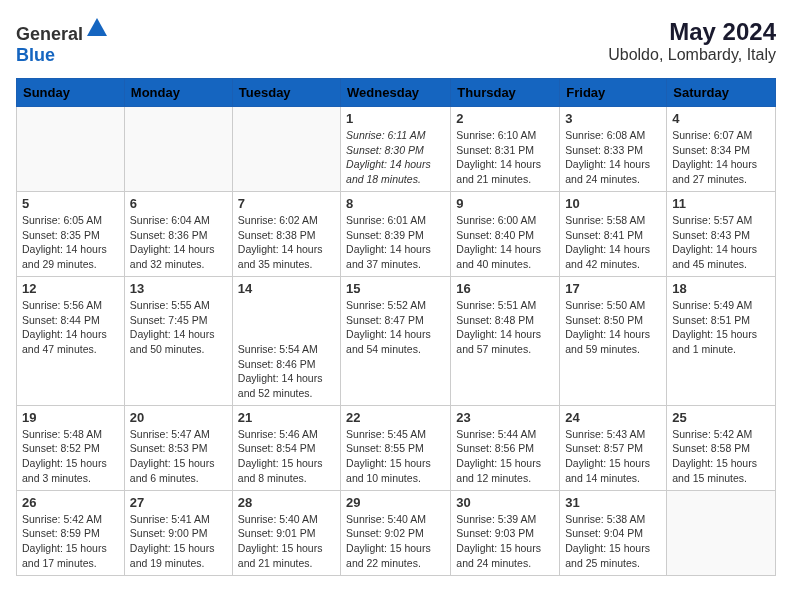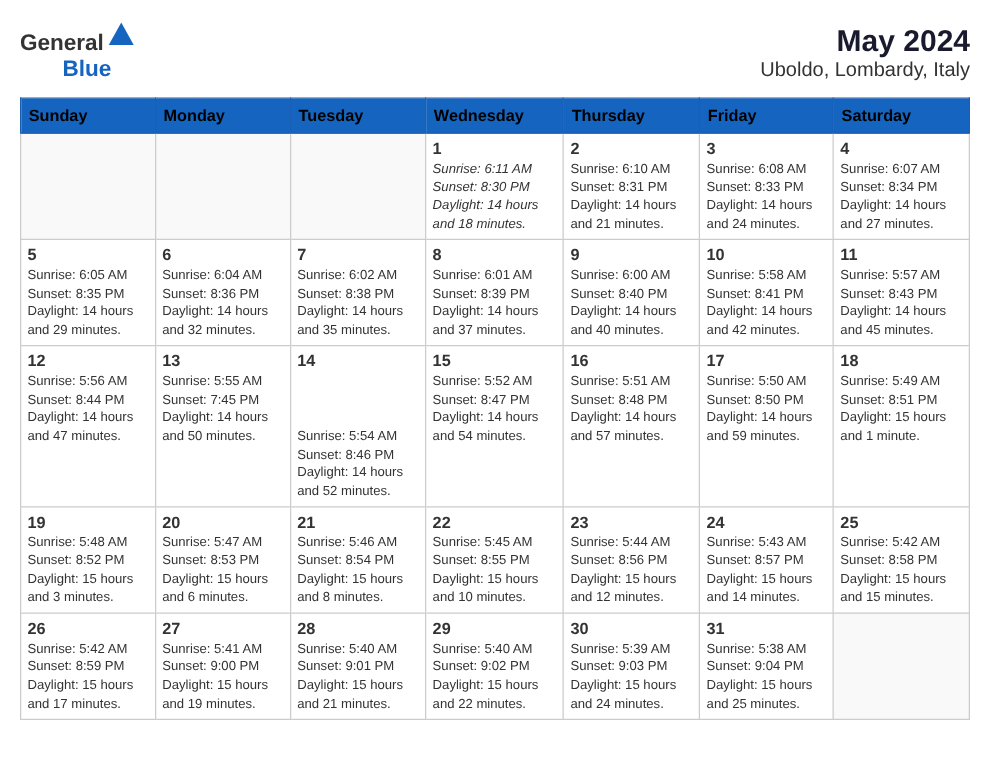--- a/index.html
+++ b/index.html
@@ -6,37 +6,36 @@
     body {
       font-family: Arial, sans-serif;
       background: #fff;
       width: 792px;
       min-height: 612px;
       padding: 16px;
     }
     .header {
       display: flex;
       justify-content: space-between;
-      align-items: flex-end;
+      align-items: center;
       margin-bottom: 12px;
     }
     .logo {
       display: flex;
       align-items: center;
     }
     .logo-text-general {
       font-size: 18px;
       font-weight: bold;
       color: #333;
     }
     .logo-text-blue {
       font-size: 18px;
       font-weight: bold;
       color: #1565c0;
-      margin-left: 34px;
     }
     .logo-icon {
       width: 24px;
       height: 24px;
       margin-left: 2px;
     }
     .title-section {
       text-align: right;
     }
     .month-title {

